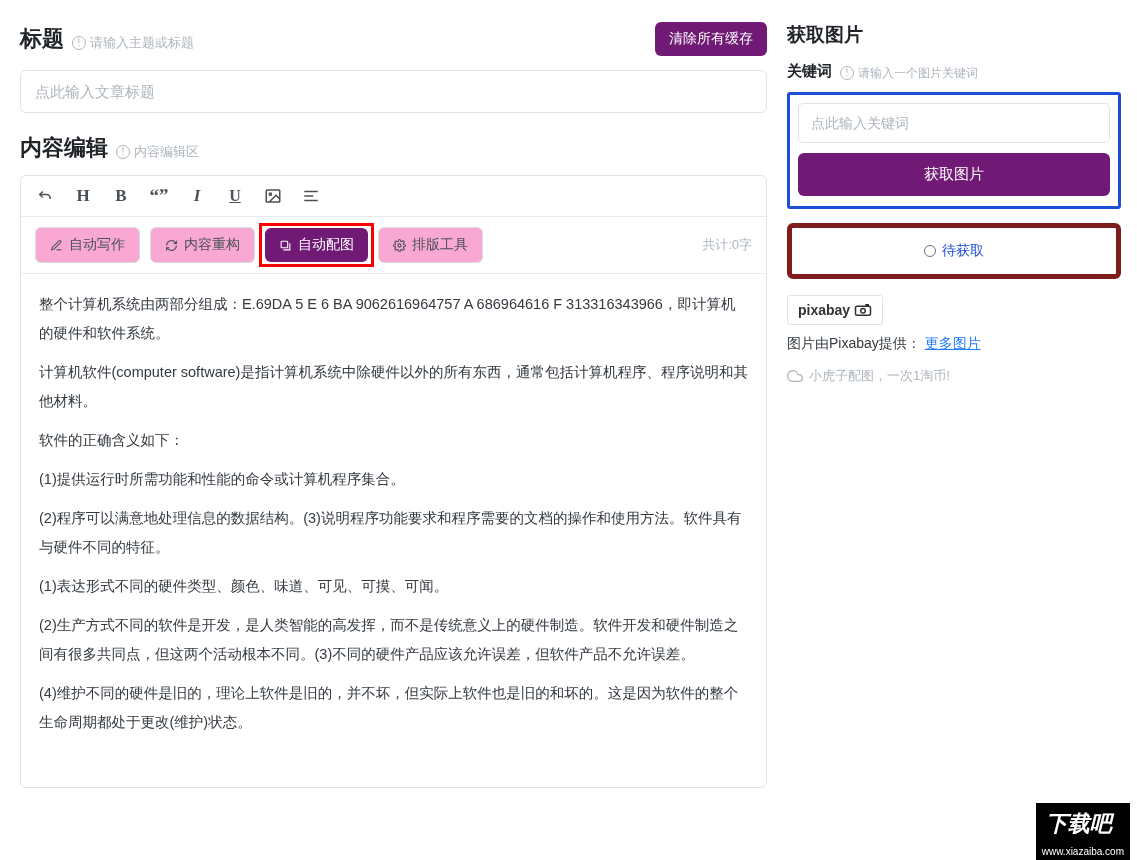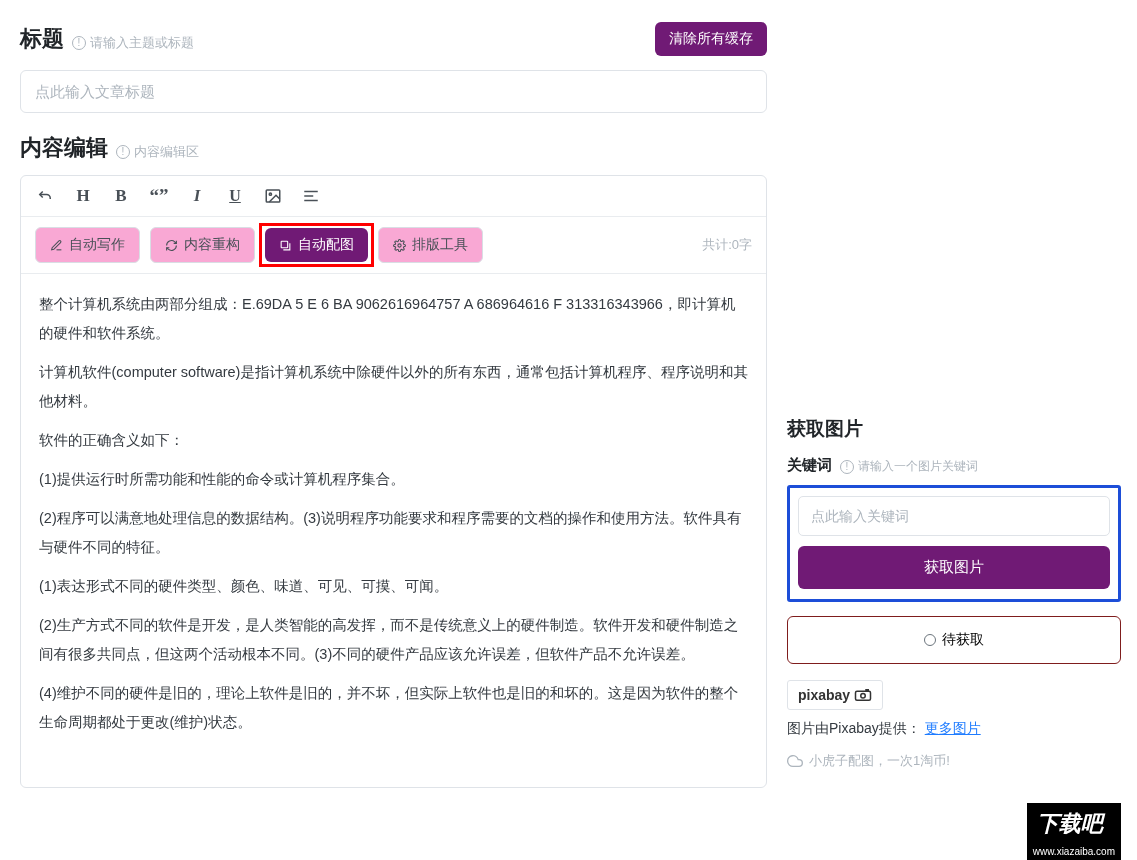--- a/index.html
+++ b/index.html
@@ -1,17 +1,17 @@
 <!DOCTYPE html>
 <html><head>
 <meta charset="utf-8">
 <style>
 * { box-sizing: border-box; margin: 0; padding: 0; }
 body { font-family: -apple-system, "Microsoft YaHei", "PingFang SC", sans-serif; background: #fff; font-size: 14px; color: #212529; width: 1137px; }
-.page { display: flex; align-items: flex-end; }
+.page { display: flex; }
 .main { flex: 1; padding: 22px 20px 0 20px; min-width: 0; }
 .aside { width: 350px; padding: 22px 16px 0 0; }
 
 .section-head { display: flex; align-items: center; justify-content: space-between; margin-bottom: 14px; }
 .section-left { display: flex; align-items: baseline; gap: 8px; }
 .section-title { font-size: 22px; font-weight: 600; color: #212529; }
 .section-hint { font-size: 13px; color: #adb5bd; display: flex; align-items: center; gap: 4px; }
 .hint-icon { display: inline-flex; width: 14px; height: 14px; border: 1px solid #adb5bd; border-radius: 50%; align-items: center; justify-content: center; font-size: 10px; line-height: 1; }
 .btn { border-radius: 6px; padding: 8px 14px; border: none; cursor: pointer; font-size: 14px; display: inline-flex; align-items: center; gap: 6px; }
 .btn-primary { background: #701a75; color: #fff; }
@@ -35,32 +35,32 @@
 .aside-title { font-size: 19px; font-weight: 600; margin-bottom: 14px; }
 .kw-label-row { display: flex; align-items: baseline; gap: 8px; margin-bottom: 10px; }
 .kw-label { font-size: 15px; font-weight: 600; }
 .kw-hint { font-size: 12px; color: #adb5bd; display: flex; align-items: center; gap: 4px; }
 
 .red-box { border: 3px solid #1d4ed8; border-radius: 3px; padding: 8px 8px 10px; }
 .kw-input { width: 100%; border: 1px solid #dfe3e8; border-radius: 5px; padding: 11px 12px; font-size: 14px; margin-bottom: 10px; }
 .kw-input::placeholder { color: #adb5bd; }
 .btn-block { width: 100%; justify-content: center; padding: 12px 14px; font-size: 15px; }
 
-.status-box { border: 1px solid #7f1d1d; border-radius: 6px; padding: 14px; text-align: center; color: #000000; margin-top: 14px; display: flex; justify-content: center; align-items: center; gap: 6px; }
+.status-box { border: 5px solid #7f1d1d; border-radius: 6px; padding: 14px; text-align: center; color: #1d4ed8; margin-top: 14px; display: flex; justify-content: center; align-items: center; gap: 6px; }
 .circle { width: 12px; height: 12px; border: 1.5px solid #6c757d; border-radius: 50%; display: inline-block; }
 
 .provider { margin-top: 16px; }
 .pixabay { display: inline-block; border: 1px solid #dfe3e8; padding: 6px 10px; border-radius: 3px; font-weight: 700; font-size: 14px; color: #333; }
 .provider-line { margin-top: 10px; font-size: 14px; color: #343a40; }
 .link { color: #1f7cff; text-decoration: underline; cursor: pointer; }
 
 .footer-note { margin-top: 14px; font-size: 13px; color: #adb5bd; display: flex; align-items: center; gap: 6px; }
 .cloud-icon { width: 16px; height: 16px; }
 
-.watermark-wrap { position: absolute; right: 16px; bottom: 0; }
+.watermark-wrap { position: absolute; right: 7px; bottom: 0; }
 .watermark { background: #000; color: #fff; padding: 6px 10px; font-size: 22px; font-weight: 700; font-style: italic; }
 .watermark-url { background: #000; color: #fff; font-size: 10px; text-align: right; padding: 1px 6px 3px; }
 
 .page-wrap { position: relative; height: 860px; overflow: hidden; }
 </style>
 </head>
 <body>
 
 <div class="page-wrap">
 <div class="page">

